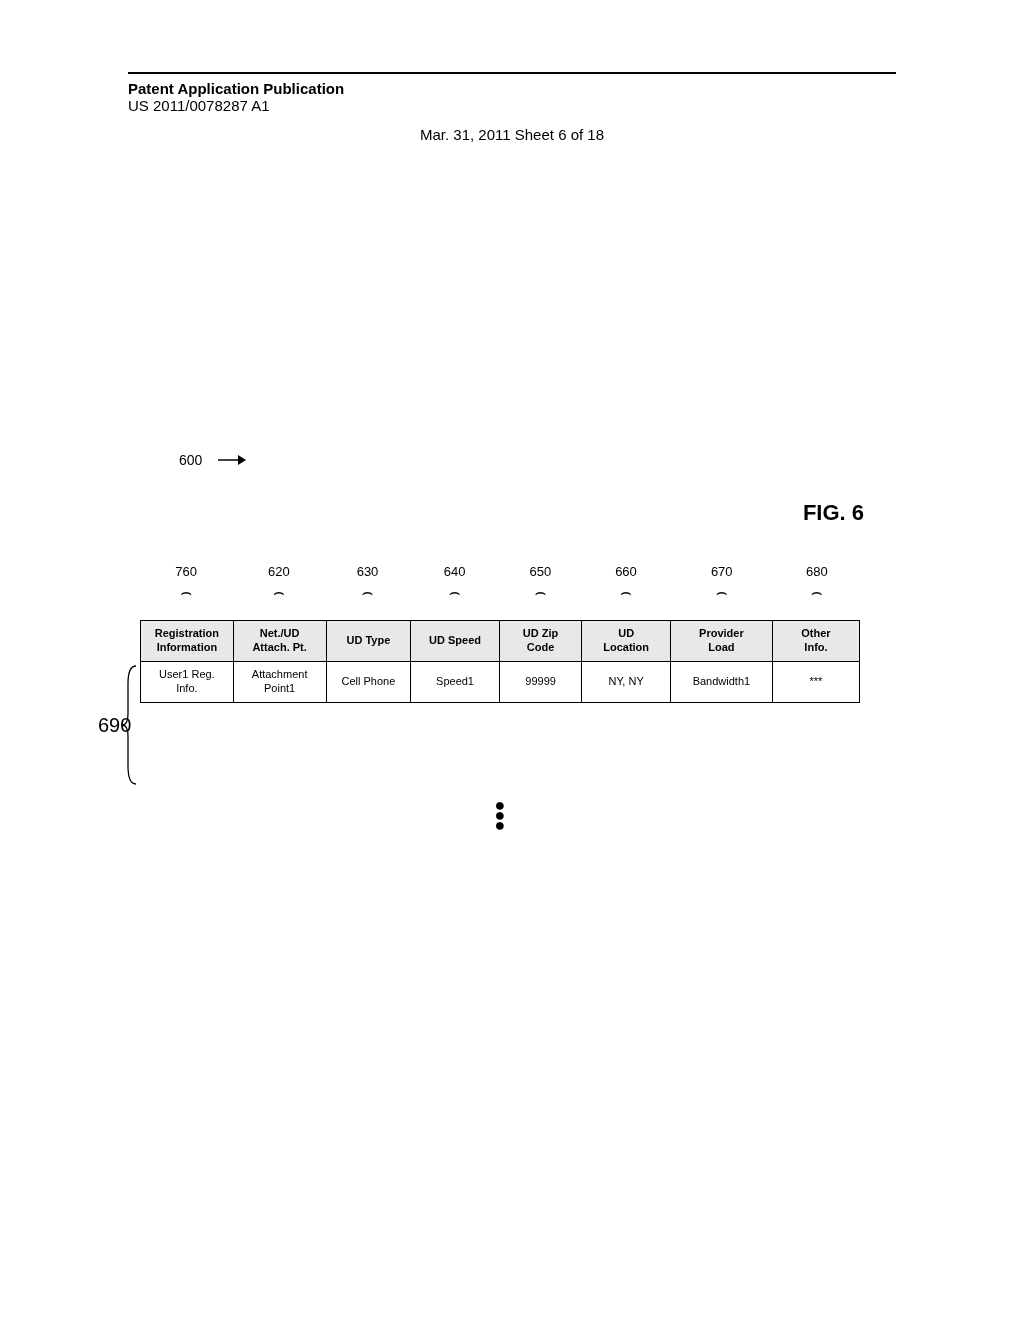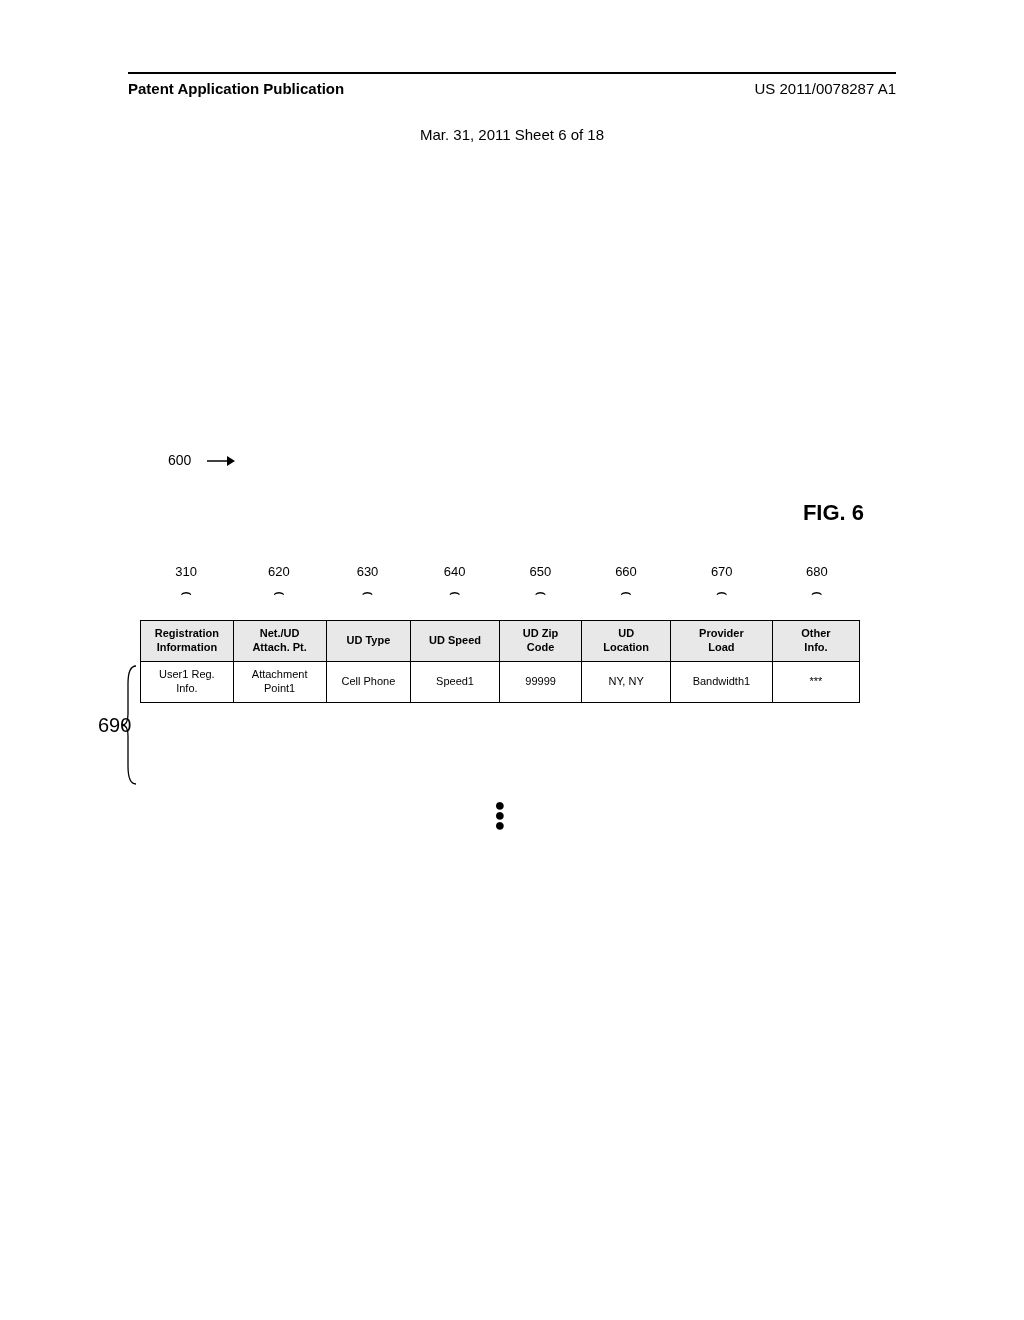--- a/index.html
+++ b/index.html
@@ -14,37 +14,38 @@
   .header-bar {
     position: absolute;
     top: 72px;
     left: 128px;
     right: 128px;
     border-top: 2px solid #000;
     padding-top: 6px;
     font-size: 15px;
     display: flex;
     justify-content: space-between;
+    flex-direction: column;
   }
   .header-bar .left { font-weight: bold; }
   .header-bar .mid { position: absolute; left: 50%; transform: translateX(-50%); margin-top: 46px;}
   .header-bar .right {}
   .figure-area {
     position: absolute;
     top: 480px;
     left: 140px;
     width: 720px;
   }
   .figure-ref {
     position: absolute;
     top: -28px;
-    left: 28px;
+    left: 39px;
     font-size: 14px;
     display: flex;
-    align-items: flex-end;
+    align-items: center;
     gap: 16px;
   }
   .arrow-svg { width: 28px; height: 14px; }
   .fig-title {
     position: absolute;
     top: 20px;
     right: -4px;
     font-size: 22px;
     font-weight: bold;
   }
@@ -135,21 +136,21 @@
     <span>600</span>
     <svg class="arrow-svg" viewBox="0 0 28 14">
       <line x1="0" y1="7" x2="20" y2="7" stroke="#000" stroke-width="1.5"></line>
       <polygon points="20,2 28,7 20,12" fill="#000"></polygon>
     </svg>
   </div>
 
   <div class="fig-title">FIG. 6</div>
 
   <div class="col-labels-row">
-    <span class="col-label" style="left:6.4%">310</span>
+    <span class="col-label" style="left:6.4%">760</span>
     <span class="col-paren" style="left:6.4%">⌢</span>
     <span class="col-label" style="left:19.3%">620</span>
     <span class="col-paren" style="left:19.3%">⌢</span>
     <span class="col-label" style="left:31.6%">630</span>
     <span class="col-paren" style="left:31.6%">⌢</span>
     <span class="col-label" style="left:43.7%">640</span>
     <span class="col-paren" style="left:43.7%">⌢</span>
     <span class="col-label" style="left:55.6%">650</span>
     <span class="col-paren" style="left:55.6%">⌢</span>
     <span class="col-label" style="left:67.5%">660</span>

